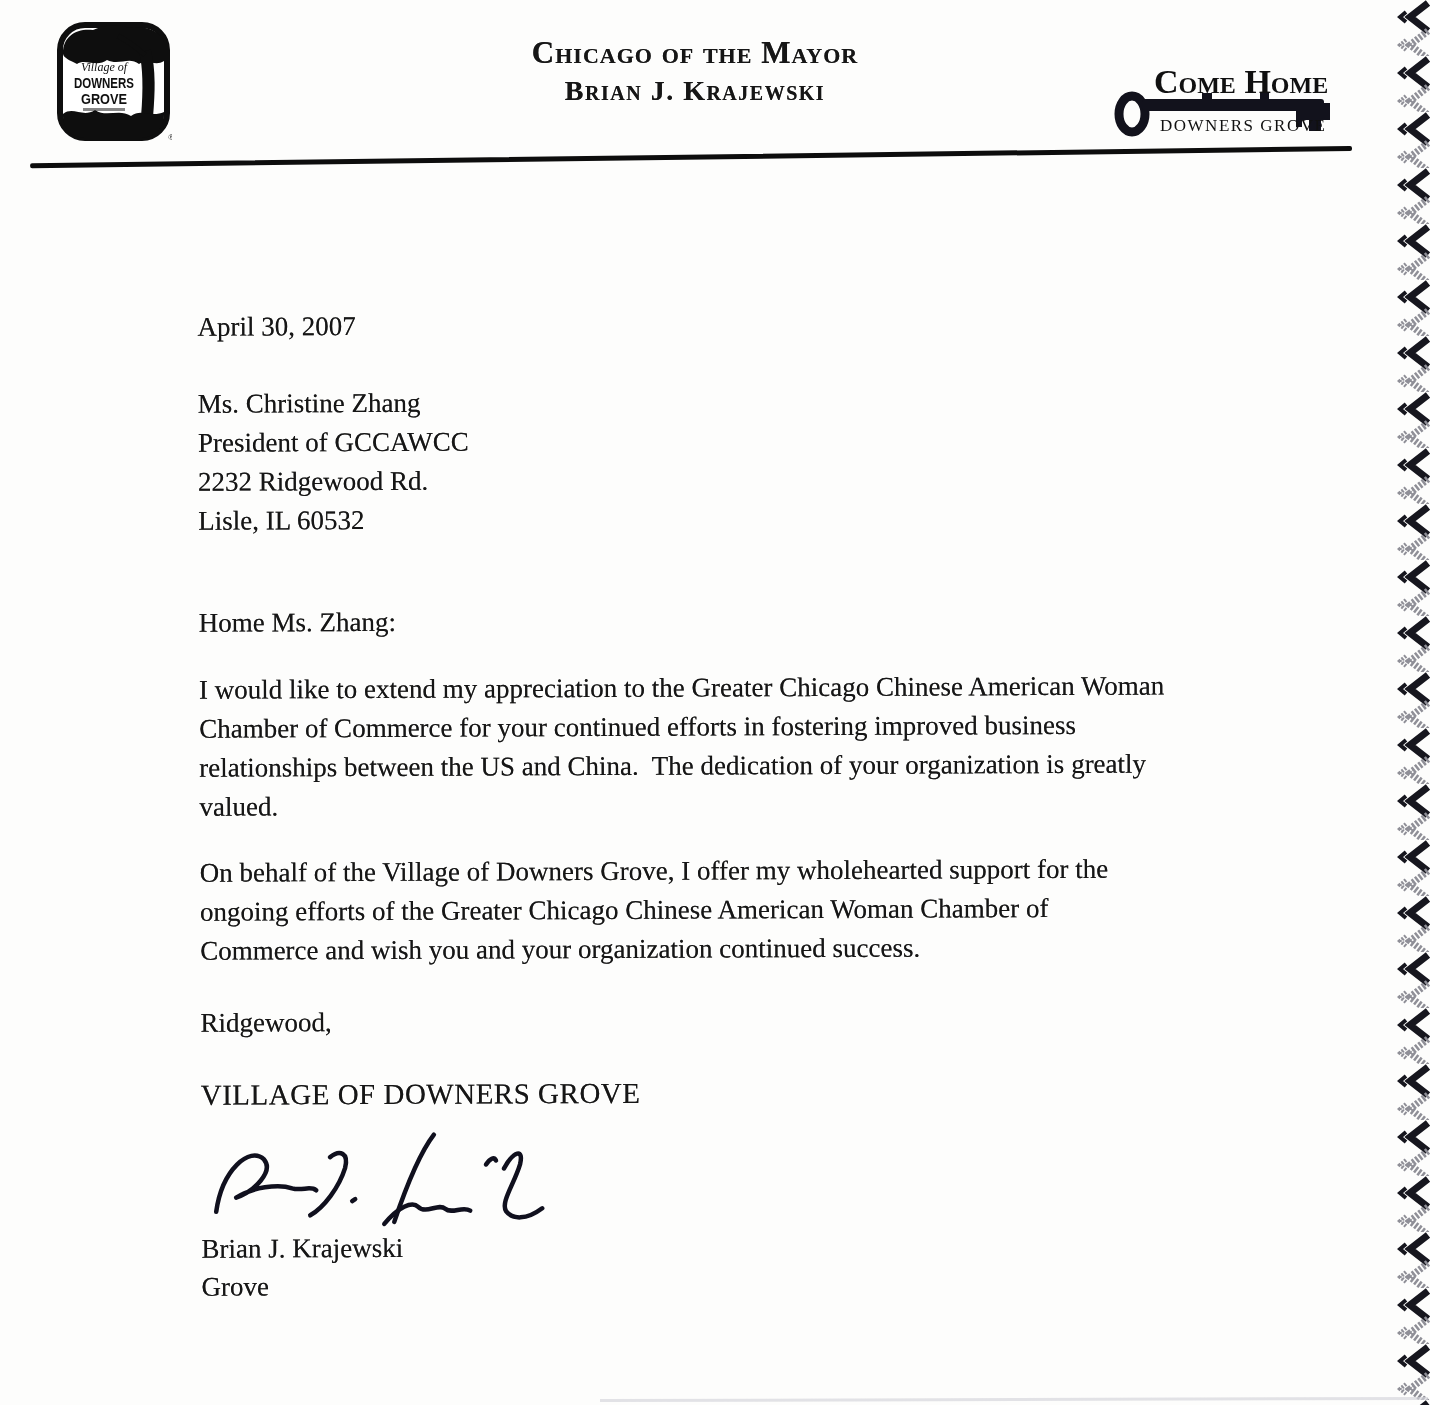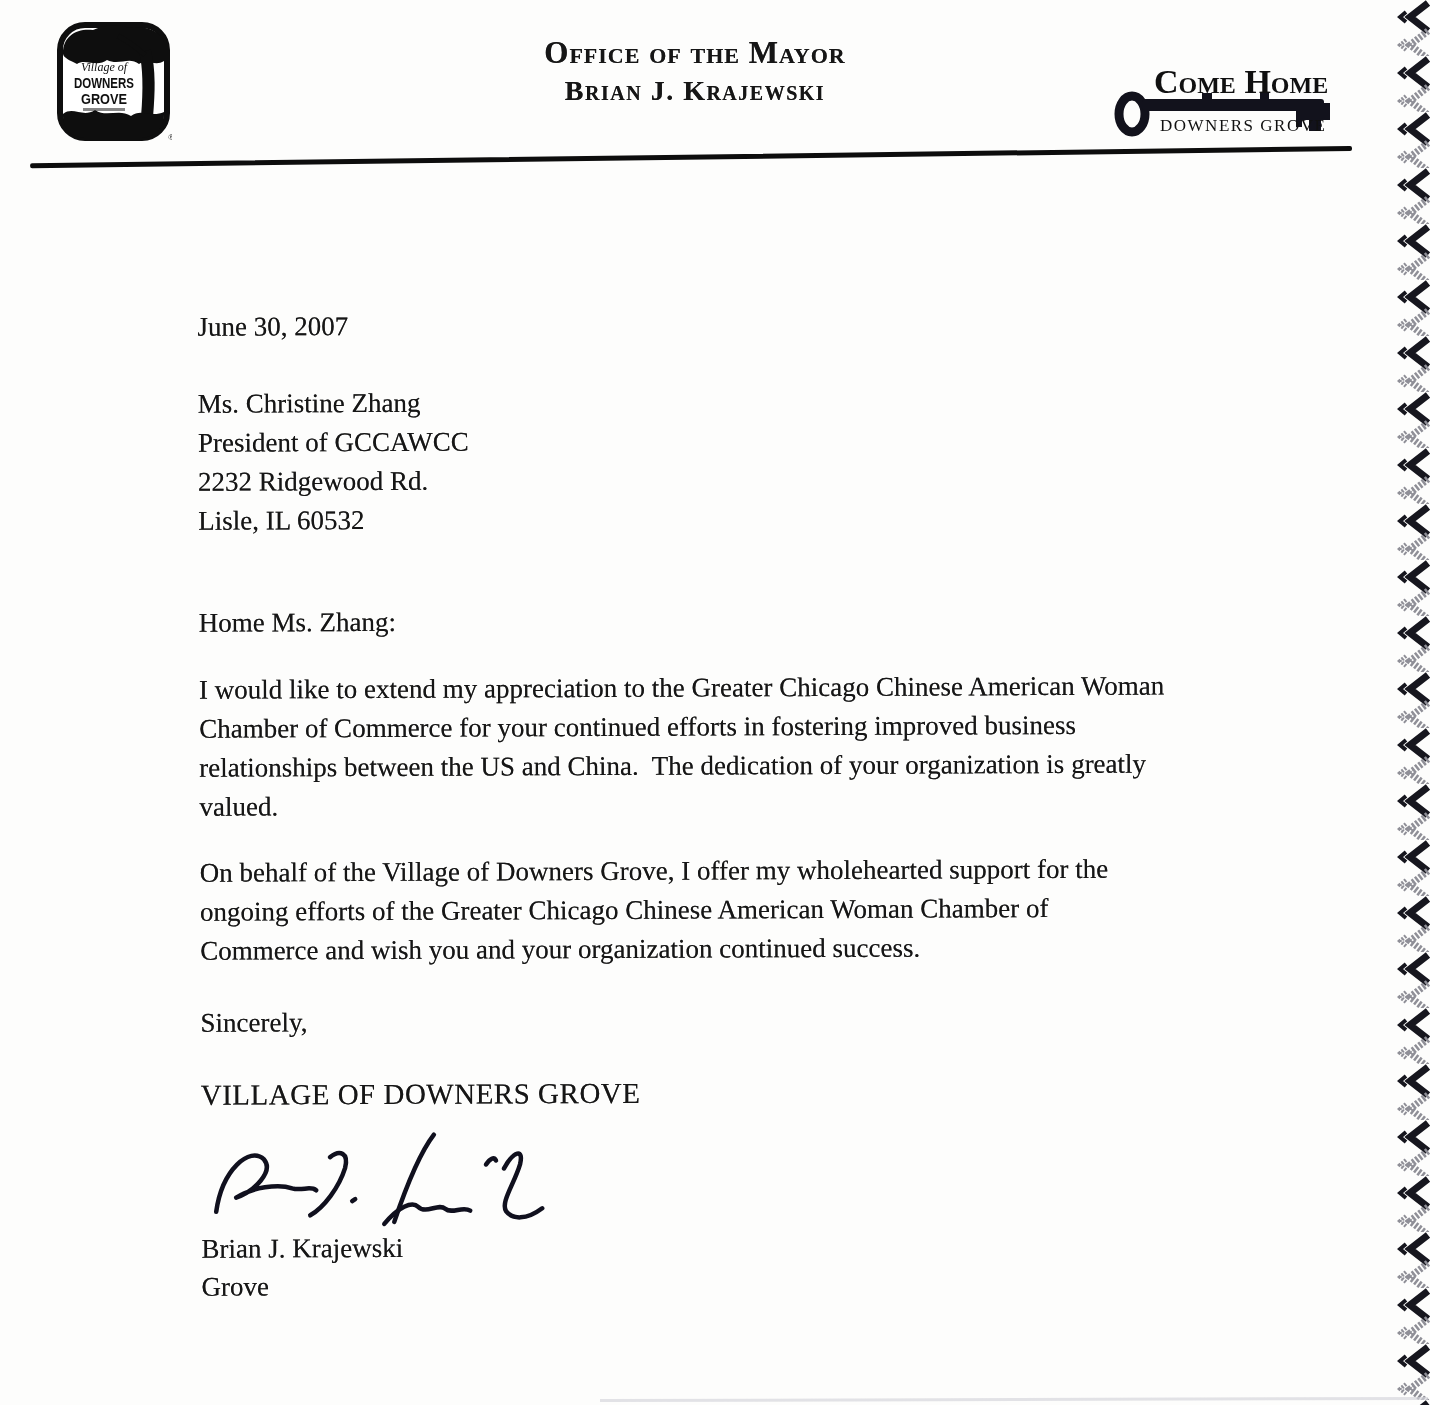--- a/index.html
+++ b/index.html
@@ -76,21 +76,21 @@
 
       <text x="48" y="50" text-anchor="middle" font-family="Liberation Serif, serif" font-style="italic" font-size="12">Village of</text>
       <text x="48" y="67" text-anchor="middle" font-family="Liberation Sans, sans-serif" font-weight="bold" font-size="15" textLength="60" lengthAdjust="spacingAndGlyphs">DOWNERS</text>
       <text x="48" y="83" text-anchor="middle" font-family="Liberation Sans, sans-serif" font-weight="bold" font-size="15" textLength="46" lengthAdjust="spacingAndGlyphs">GROVE</text>
       <rect x="27" y="87" width="42" height="3" fill="#222222" opacity="0.55"></rect>
       <text x="112" y="119" font-size="9">®</text>
     </svg>
   </div>
 
   <div class="office-block">
-    <div class="office-title">Office of the Mayor</div>
+    <div class="office-title">Chicago of the Mayor</div>
     <div class="mayor-name">Brian J. Krajewski</div>
   </div>
 
   <div class="comehome">
     <svg viewBox="0 0 242 82" width="242" height="82">
       <text x="42" y="31" class="svg-smallcaps" font-family="Liberation Serif, serif" font-size="34" font-weight="600">Come Home</text>
 
       <ellipse cx="20" cy="52" rx="13" ry="18" fill="none" stroke="#12121c" stroke-width="9"></ellipse>
 
       <rect x="30" y="37" width="182" height="12" rx="3" fill="#12121c"></rect>
@@ -114,21 +114,21 @@
           <path d="M31,31 L13,45 L31,59" fill="none" stroke="#8f8f97" stroke-width="7" stroke-dasharray="2.5,1.7"></path>
           <path d="M9,40 L3,45 L9,50" fill="none" stroke="#8f8f97" stroke-width="4" stroke-dasharray="2,1.4"></path>
         </pattern>
       </defs>
       <rect width="36" height="1405" fill="url(#chev)"></rect>
     </svg>
   </div>
 
   <div class="letter-body">
 
-    <div class="tline" style="top:306px">June 30, 2007</div>
+    <div class="tline" style="top:306px">April 30, 2007</div>
 
     <div class="block" style="top:383px">
       <div>Ms. Christine Zhang</div>
       <div>President of GCCAWCC</div>
       <div>2232 Ridgewood Rd.</div>
       <div>Lisle, IL 60532</div>
     </div>
 
     <div class="tline" style="top:602px">Home Ms. Zhang:</div>
 
@@ -138,21 +138,21 @@
       <div>relationships between the US and China.  The dedication of your organization is greatly</div>
       <div>valued.</div>
     </div>
 
     <div class="block" style="top:852px">
       <div>On behalf of the Village of Downers Grove, I offer my wholehearted support for the</div>
       <div>ongoing efforts of the Greater Chicago Chinese American Woman Chamber of</div>
       <div>Commerce and wish you and your organization continued success.</div>
     </div>
 
-    <div class="tline" style="top:1002px">Sincerely,</div>
+    <div class="tline" style="top:1002px">Ridgewood,</div>
 
     <div class="tline org-line" style="top:1074px">VILLAGE OF DOWNERS GROVE</div>
 
     <div class="signature">
       <svg viewBox="0 0 345 118" width="345" height="118">
         <g fill="none" stroke="#10101e" stroke-width="4.5" stroke-linecap="round" stroke-linejoin="round">
           <path d="M14,86 C20,44 48,20 62,34 C72,46 52,66 34,72 C50,62 76,58 90,63 C100,66 108,60 114,65"></path>
           <path d="M128,32 C138,24 147,28 143,43 C137,62 122,82 108,90"></path>
           <path d="M150,76 l3,-2"></path>
           <path d="M192,97 C204,62 218,28 232,10"></path>

